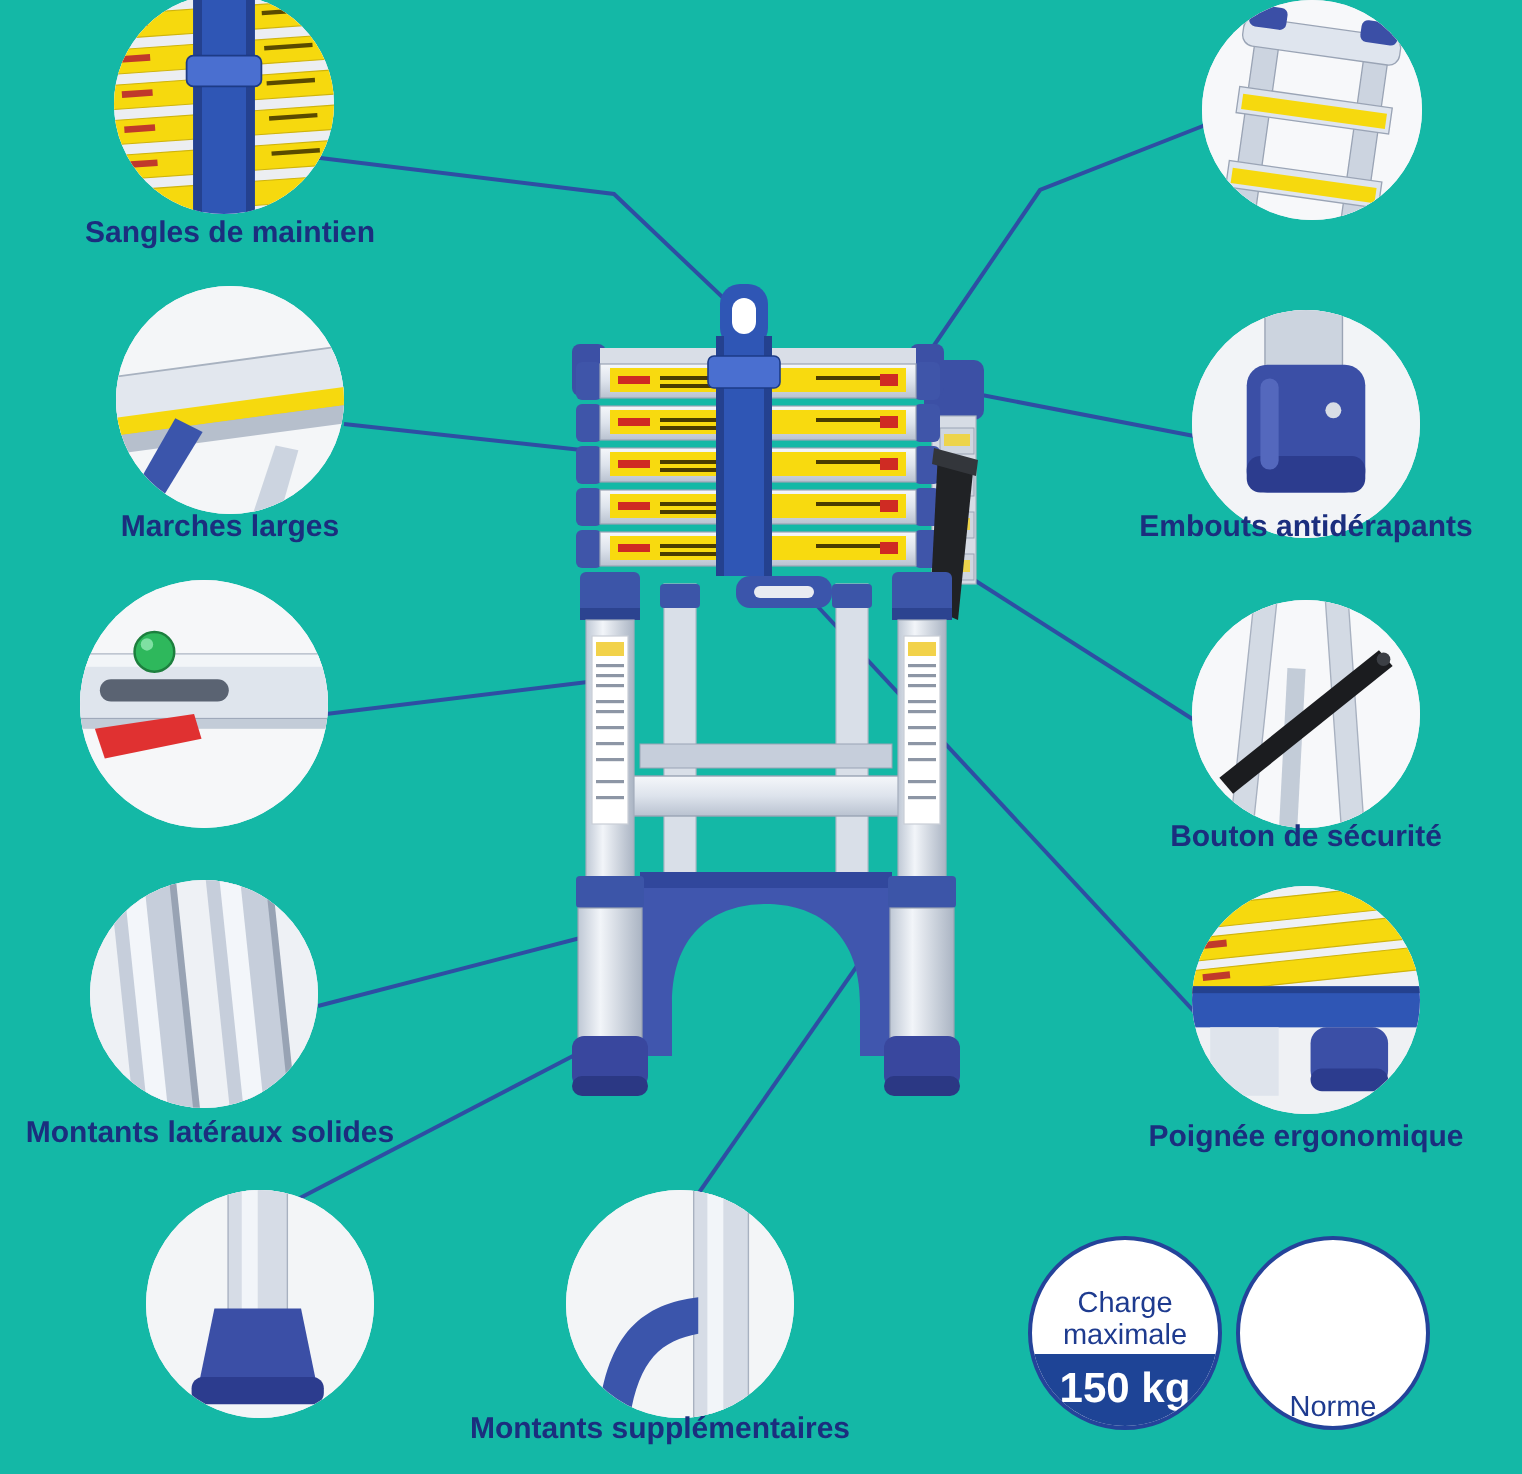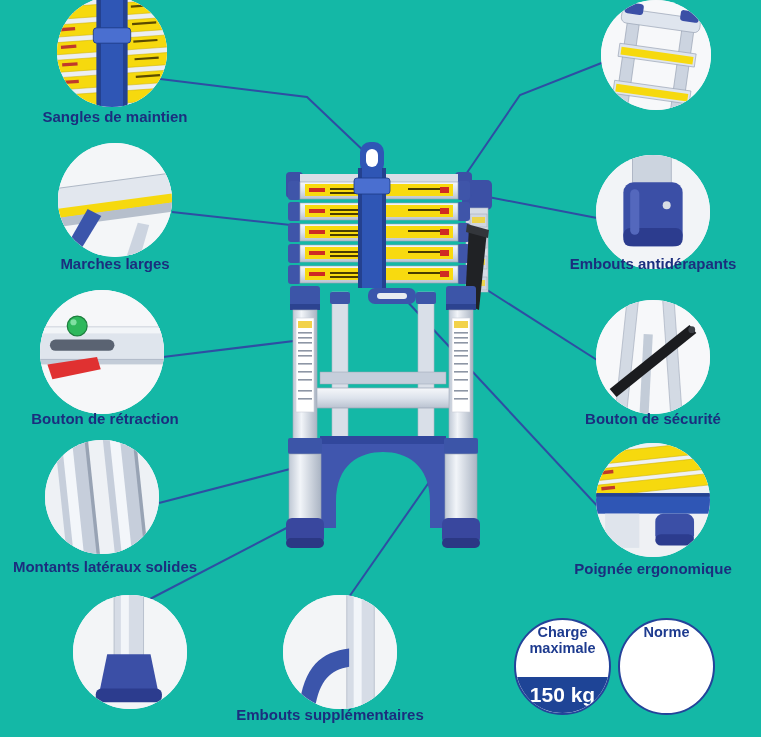--- a/index.html
+++ b/index.html
@@ -4,22 +4,22 @@
 <style>
   * { margin:0; padding:0; box-sizing:border-box; }
   html,body { background:#ffffff; font-family:"Liberation Sans", sans-serif; }
   .canvas { position:relative; width:761px; height:737px; background:#14b8a6; overflow:hidden; }
   .art { position:absolute; left:0; top:0; }
   .callout-circle { position:absolute; border-radius:50%; overflow:hidden; background:#f0f2f5; }
   .callout-circle svg { display:block; width:100%; height:100%; }
   .feature-label { position:absolute; text-align:center; font-weight:bold; font-size:15px; color:#1b2e7e; line-height:1.15; }
   .badge { position:absolute; width:97px; height:97px; border-radius:50%; border:2px solid #24439a;
            background:#ffffff; overflow:hidden; display:flex; flex-direction:column; }
-  .badge-top { flex:1; display:flex; flex-direction:column; align-items:center; justify-content:flex-start;
-               color:#1e3b8f; font-weight:bold; font-size:14.5px; line-height:1.08; padding-top:5px; }
+  .badge-top { flex:1; display:flex; flex-direction:column; align-items:center; justify-content:flex-end;
+               color:#1e3b8f; font-weight:normal; font-size:14.5px; line-height:1.08; padding-top:5px; }
   .badge-bottom { height:39%; background:#1e4496; color:#ffffff; font-weight:bold; font-size:21px;
                   display:flex; align-items:flex-start; justify-content:center; padding-top:6px; }
 </style>
 </head>
 <body>
 
 <div class="canvas">
 
   <svg class="art" width="761" height="737" viewBox="0 0 761 737">
     <defs>
@@ -310,25 +310,24 @@
       <rect width="100" height="100" fill="#f3f5f7"></rect>
       <rect x="56" y="-4" width="24" height="108" fill="#d6dce6" stroke="#a8b1c0" stroke-width="0.6"></rect>
       <rect x="62" y="-4" width="7" height="108" fill="#f2f5f9"></rect>
       <path d="M14,100 C18,62 34,50 58,47 L58,63 C42,66 32,74 28,100 Z" fill="#3b55ab"></path>
     </svg>
   </div>
 
   <div class="feature-label" style="left:10px;top:108px;width:210px">Sangles de maintien</div>
   <div class="feature-label" style="left:15px;top:255px;width:200px">Marches larges</div>
   <div class="feature-label" style="left:548px;top:255px;width:210px">Embouts antidérapants</div>
-  <div class="feature-label" style="left:5px;top:410px;width:200px">Bouton de rétraction</div>
   <div class="feature-label" style="left:553px;top:410px;width:200px">Bouton de sécurité</div>
   <div class="feature-label" style="left:0px;top:558px;width:210px">Montants latéraux solides</div>
   <div class="feature-label" style="left:548px;top:560px;width:210px">Poignée ergonomique</div>
-  <div class="feature-label" style="left:225px;top:706px;width:210px">Embouts supplémentaires</div>
+  <div class="feature-label" style="left:225px;top:706px;width:210px">Montants supplémentaires</div>
 
   <div class="badge" style="left:514px;top:618px">
     <div class="badge-top">
       <span>Charge</span>
       <span>maximale</span>
     </div>
     <div class="badge-bottom">150 kg</div>
   </div>
 
   <div class="badge" style="left:618px;top:618px">

